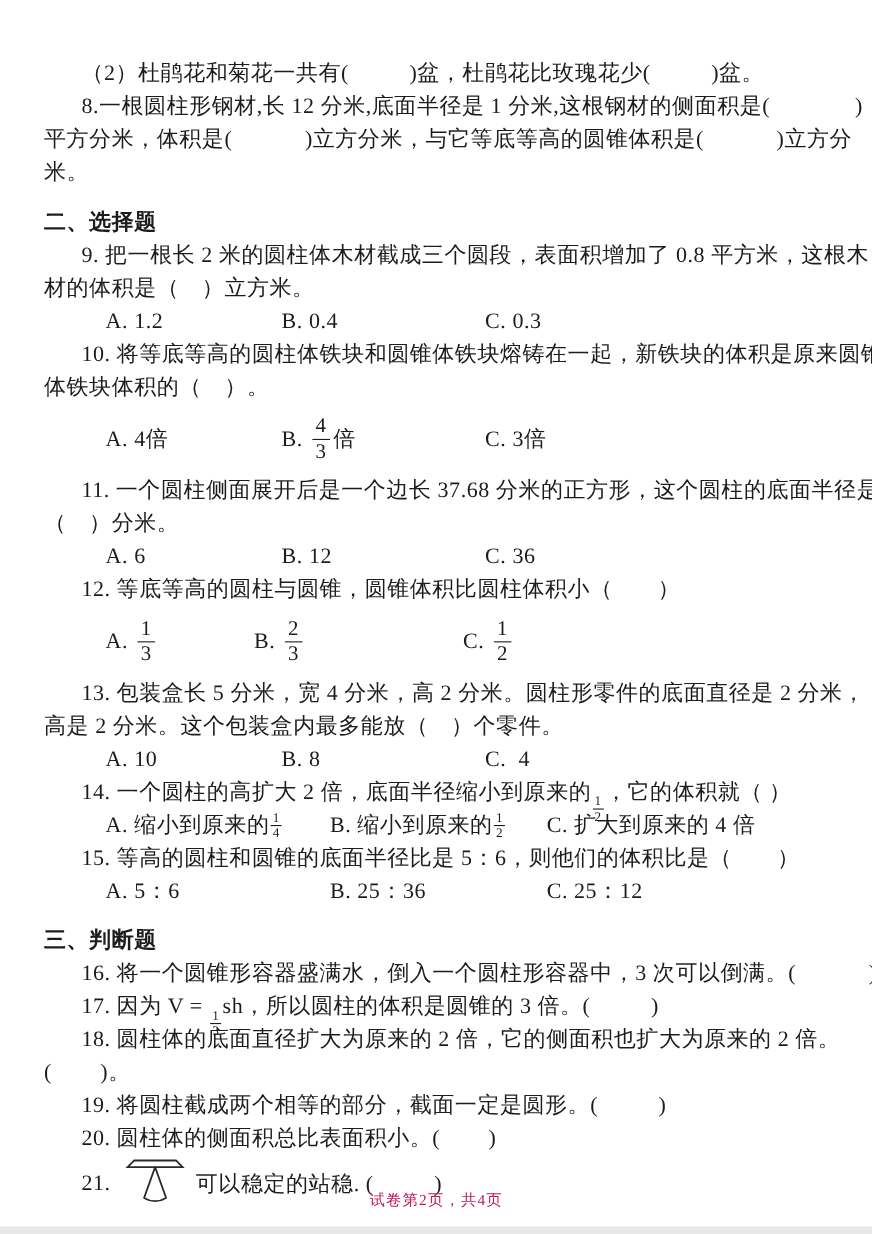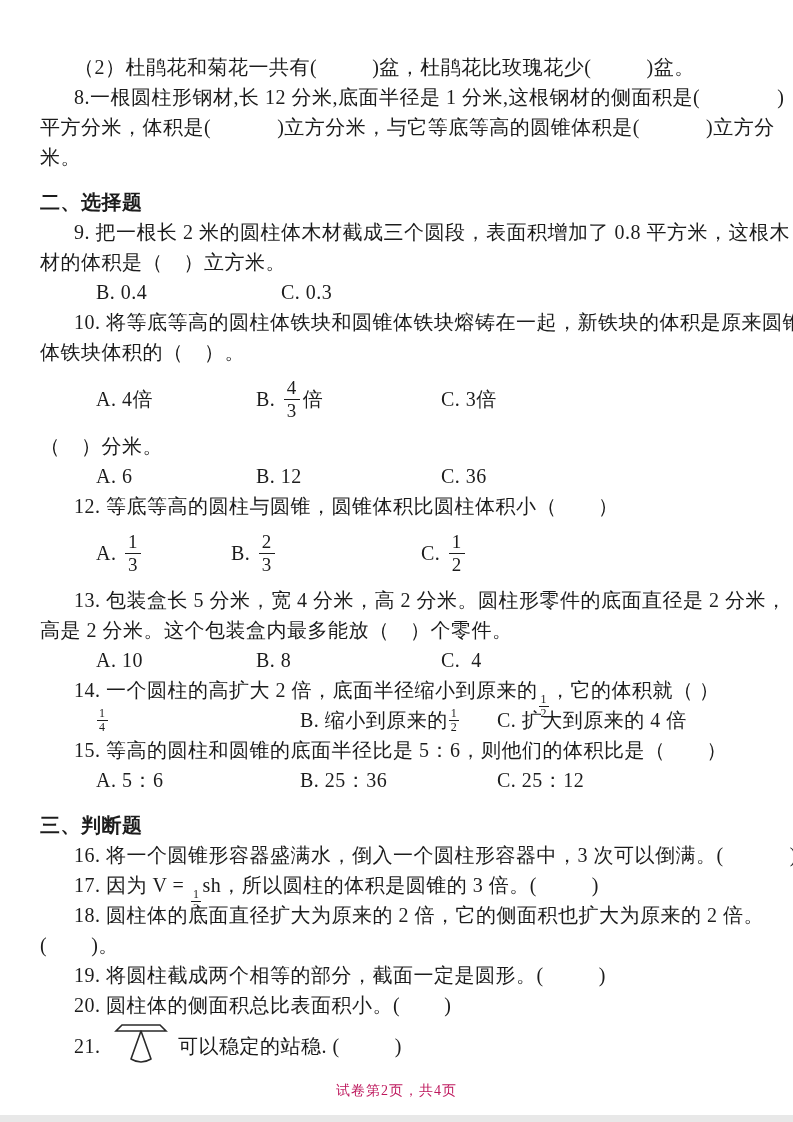--- a/index.html
+++ b/index.html
@@ -62,39 +62,41 @@
 
   <div class="line indent">8.一根圆柱形钢材,长 12 分米,底面半径是 1 分米,这根钢材的侧面积是(              )</div>
   <div class="line">平方分米，体积是(            )立方分米，与它等底等高的圆锥体积是(            )立方分</div>
   <div class="line">米。</div>
 
   <div class="line sec-title">二、选择题</div>
 
   <div class="line indent">9. 把一根长 2 米的圆柱体木材截成三个圆段，表面积增加了 0.8 平方米，这根木</div>
   <div class="line">材的体积是（　）立方米。</div>
   <div class="opt-row">
+    <span class="cell wA">A. 1.2</span>
     <span class="cell wB">B. 0.4</span>
     <span class="cell">C. 0.3</span>
   </div>
 
   <div class="line indent">10. 将等底等高的圆柱体铁块和圆锥体铁块熔铸在一起，新铁块的体积是原来圆锥</div>
   <div class="line">体铁块体积的（　）。</div>
   <div class="opt-row tall">
     <span class="cell wA">A. 4倍</span>
     <span class="cell wB">
       <span>B. </span>
       <span class="frac-big">
         <span class="num">4</span>
         <span class="den">3</span>
       </span>
       <span>倍</span>
     </span>
     <span class="cell">C. 3倍</span>
   </div>
 
+  <div class="line indent">11. 一个圆柱侧面展开后是一个边长 37.68 分米的正方形，这个圆柱的底面半径是</div>
   <div class="line">（　）分米。</div>
   <div class="opt-row">
     <span class="cell wA">A. 6</span>
     <span class="cell wB">B. 12</span>
     <span class="cell">C. 36</span>
   </div>
 
   <div class="line indent">12. 等底等高的圆柱与圆锥，圆锥体积比圆柱体积小（　　）</div>
   <div class="opt-row tall">
     <span class="cell wA12">
@@ -124,20 +126,21 @@
   <div class="line">高是 2 分米。这个包装盒内最多能放（　）个零件。</div>
   <div class="opt-row">
     <span class="cell wA">A. 10</span>
     <span class="cell wB">B. 8</span>
     <span class="cell">C.  4</span>
   </div>
 
   <div class="line indent"><span>14. 一个圆柱的高扩大 2 倍，底面半径缩小到原来的</span><span class="frac"><span class="num">1</span><span class="den">2</span></span><span>，它的体积就（ ）</span></div>
   <div class="opt-row">
     <span class="cell wA14">
+      <span>A. 缩小到原来的</span>
       <span class="frac">
         <span class="num">1</span>
         <span class="den">4</span>
       </span>
     </span>
     <span class="cell wB14">
       <span>B. 缩小到原来的</span>
       <span class="frac">
         <span class="num">1</span>
         <span class="den">2</span>

